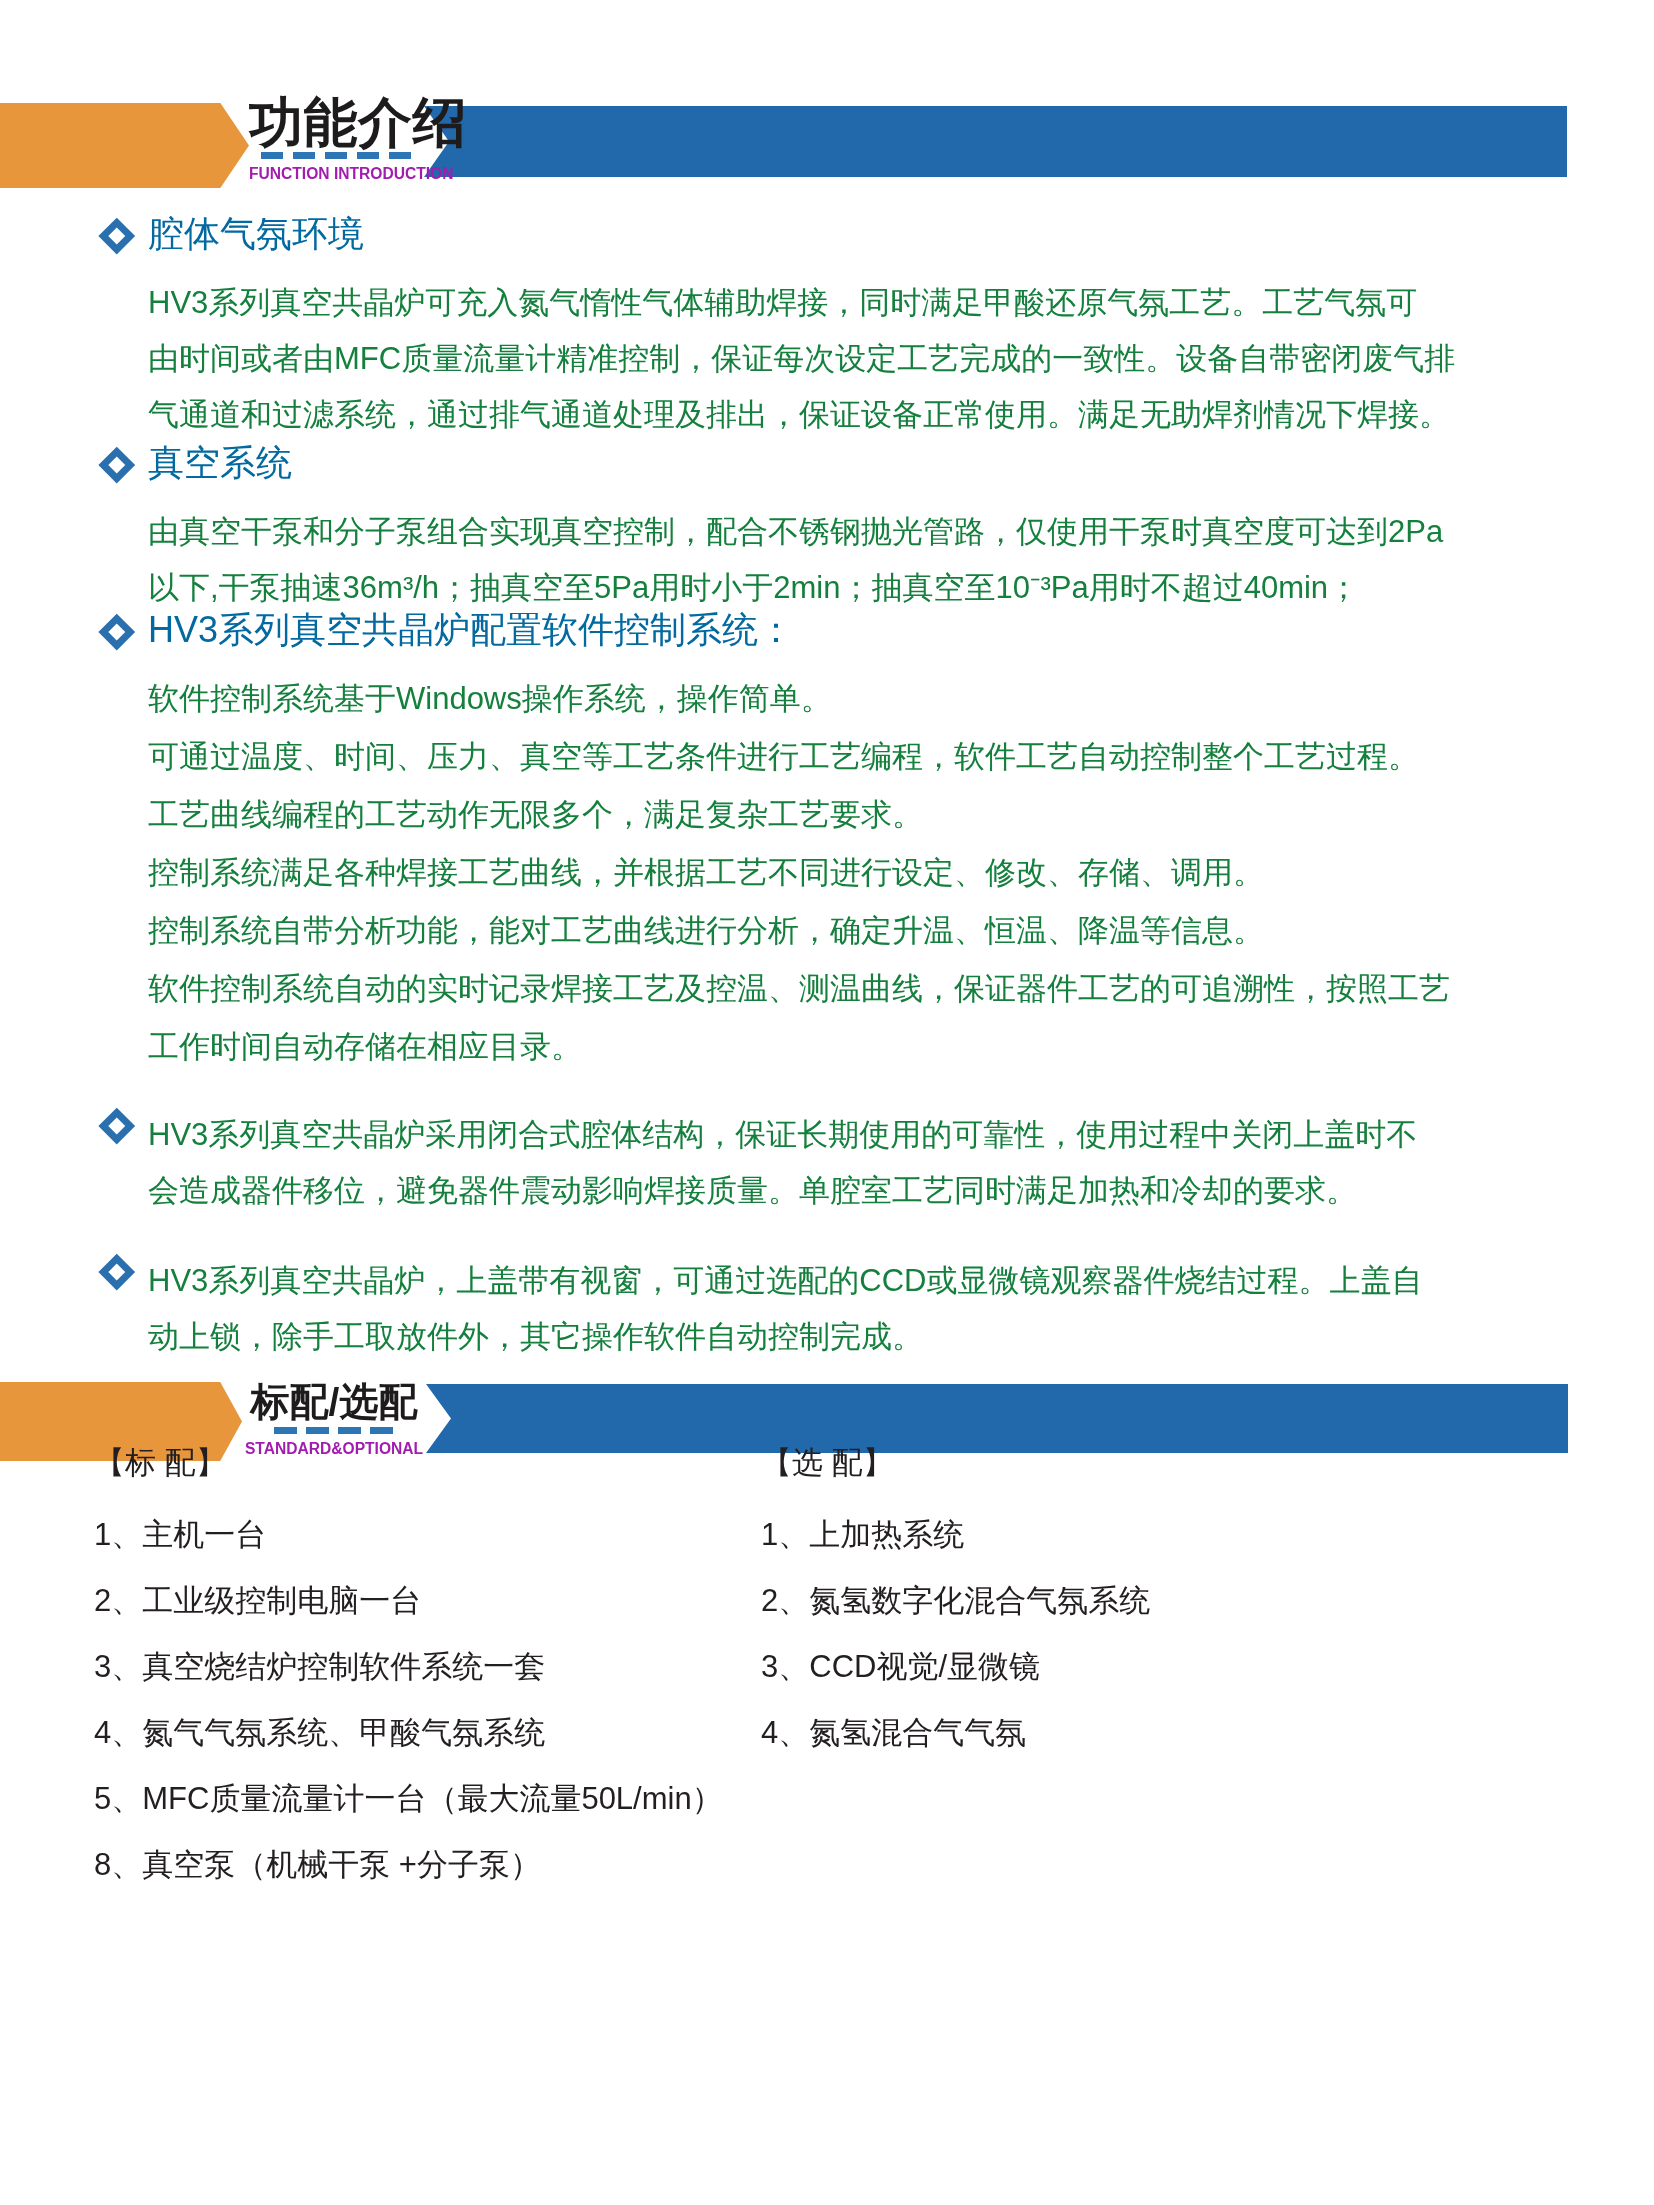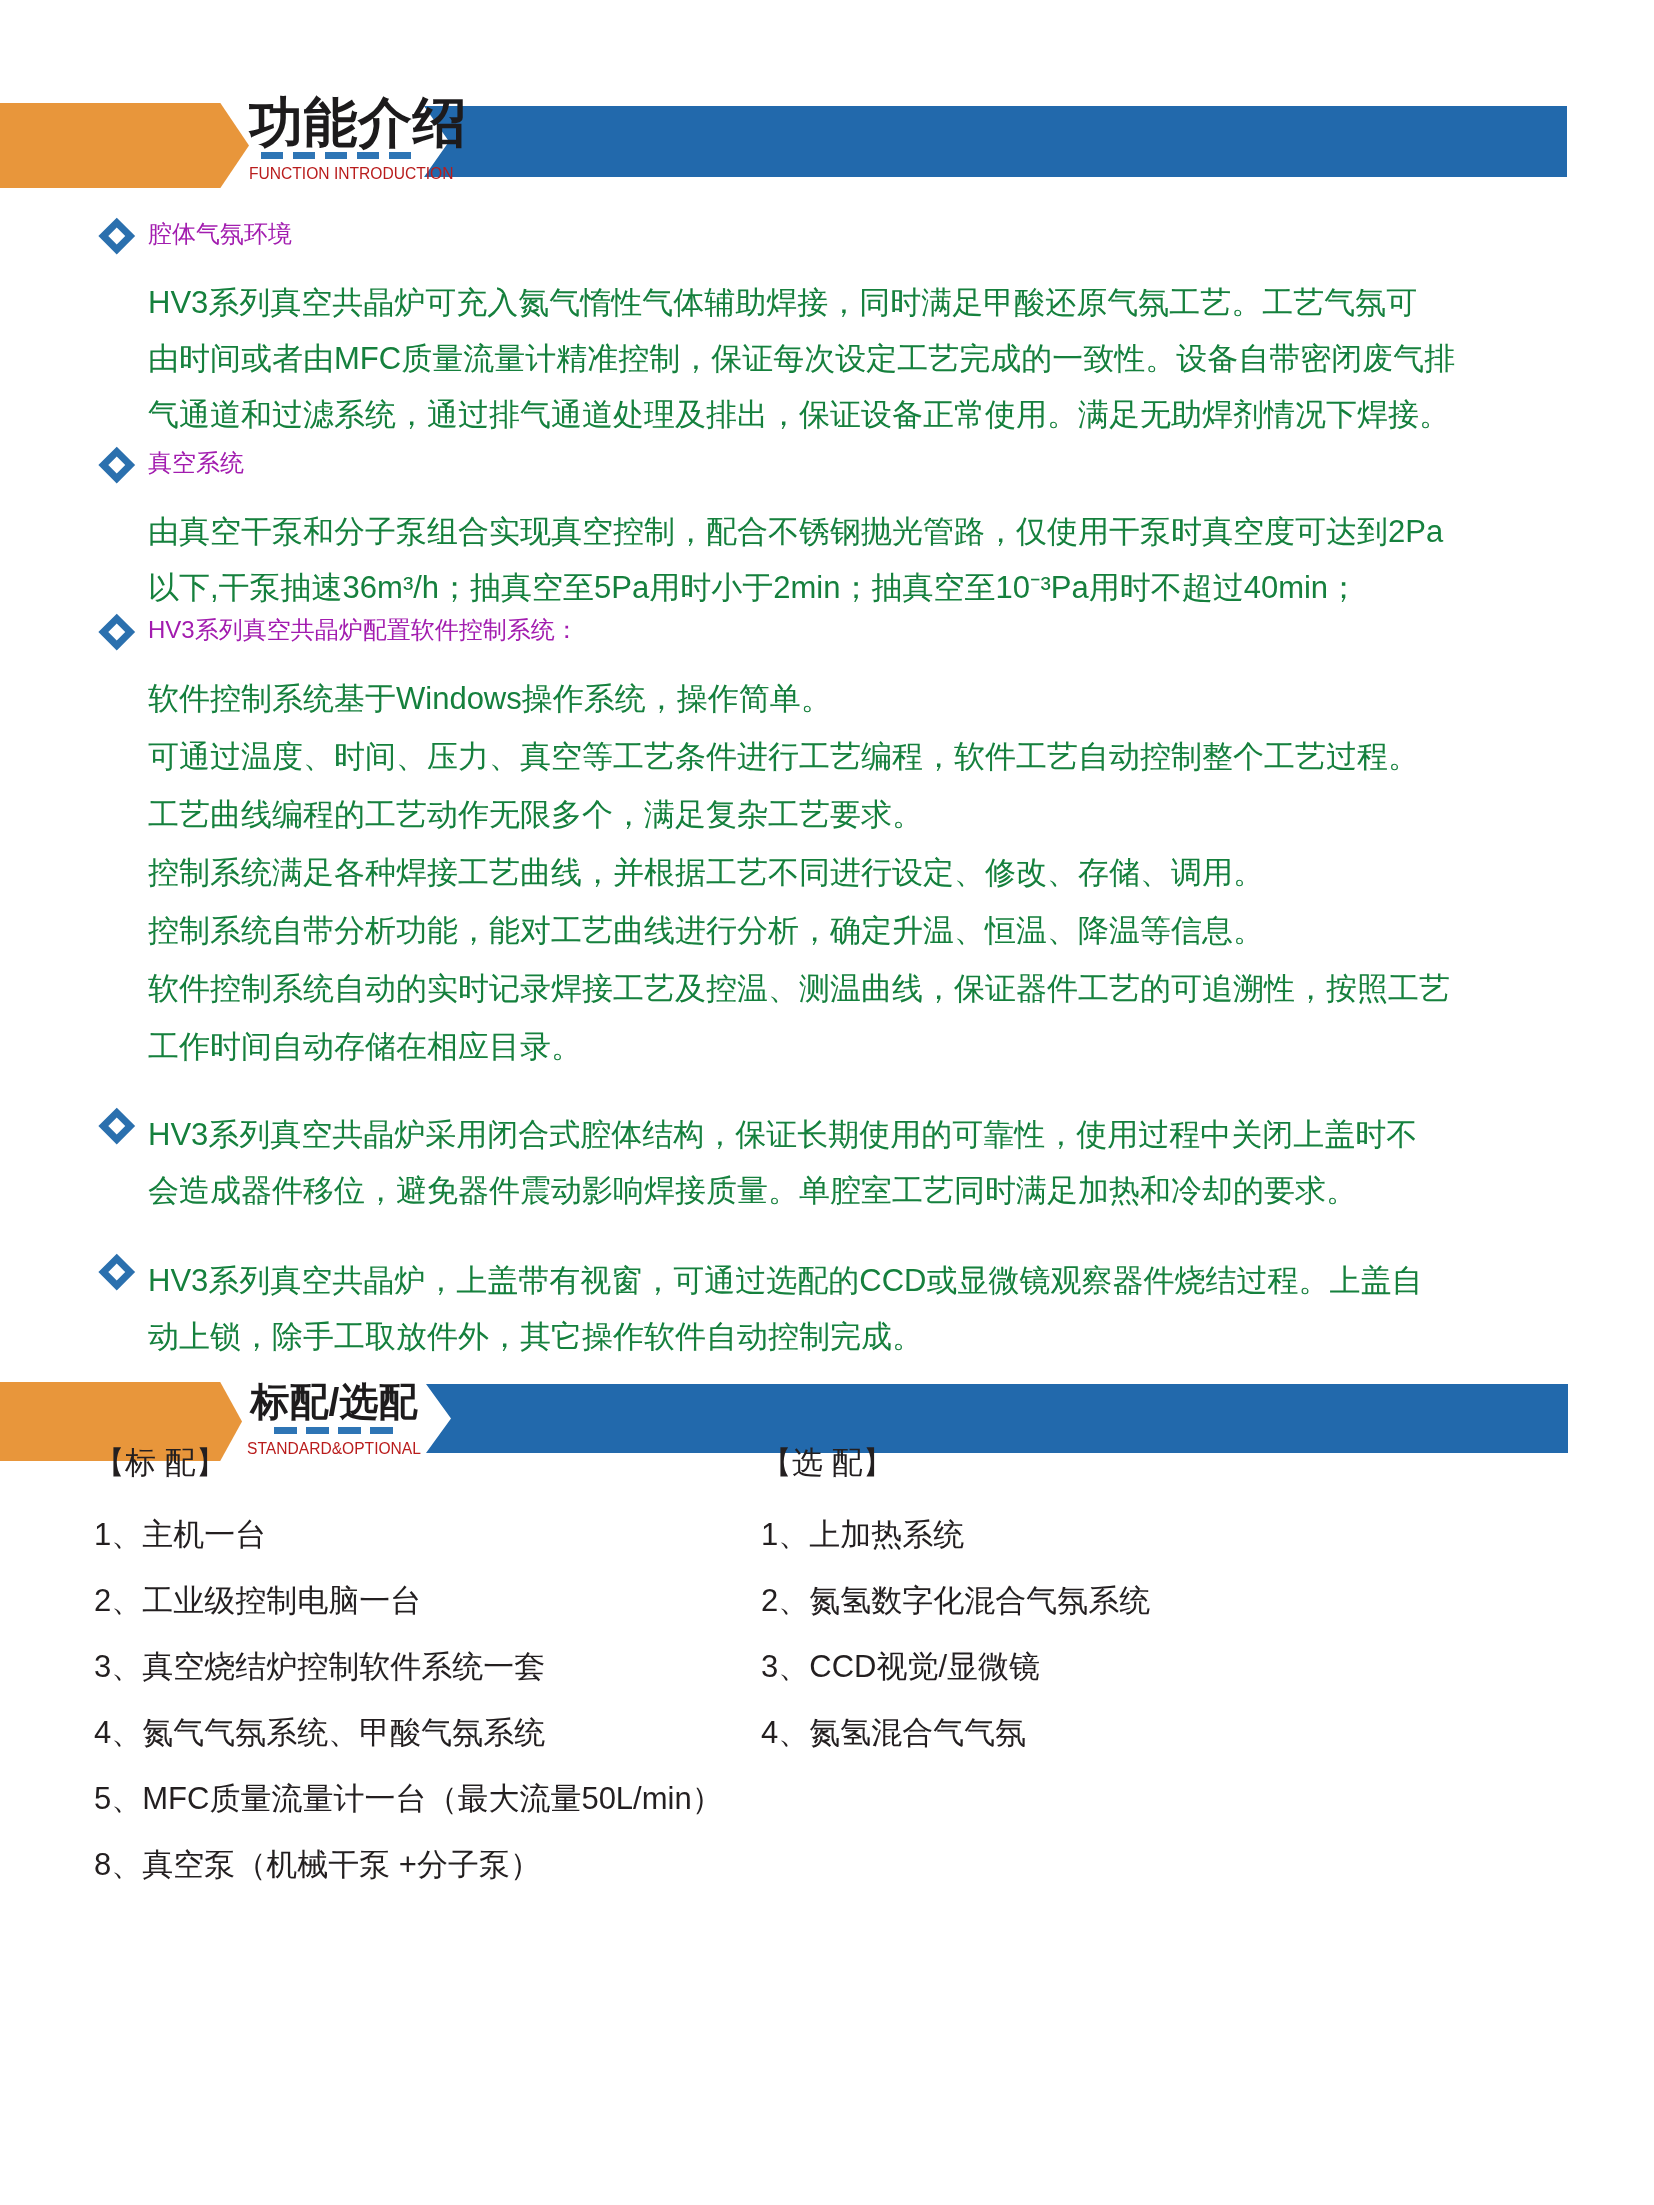--- a/index.html
+++ b/index.html
@@ -56,24 +56,25 @@
     background:repeating-linear-gradient(90deg,#2e75b5 0 22px,transparent 22px 32px);
   }
   .b2-group .banner-dashes{
     width:120px;
     margin-top:5.2px;
     background:repeating-linear-gradient(90deg,#2e75b5 0 23px,transparent 23px 32px);
   }
 
   .banner-sub{
     margin-top:6.8px;
-    color:#b91c1c;
+    color:#a21caf;
     font-size:15.6px;
     line-height:15.6px;
     white-space:nowrap;
+    font-weight:bold;
   }
 
   
   .feature{
     position:absolute;
     left:99px;
     width:1485px;
   }
   .s1{top:216px;}
   .s2{top:445px;}
@@ -88,24 +89,24 @@
     width:11.5px;
     height:11.5px;
     border:7.3px solid #2b70ae;
     transform:rotate(45deg);
     background:#ffffff;
   }
   .feature.inline .diamond{top:6.3px;}
 
   .feature-heading{
     margin:0 0 0 49px;
-    font-size:24px;
+    font-size:36px;
     line-height:36px;
     font-weight:normal;
-    color:#a21caf;
+    color:#0369a1;
   }
   .feature-body{
     margin:23.4px 0 0 49px;
     font-size:31px;
     line-height:56px;
     color:#15803d;
     white-space:pre-line;
   }
   .s3 .feature-body{line-height:58px;margin-top:22.4px;}
   .feature.inline .feature-body{margin-top:0;}

